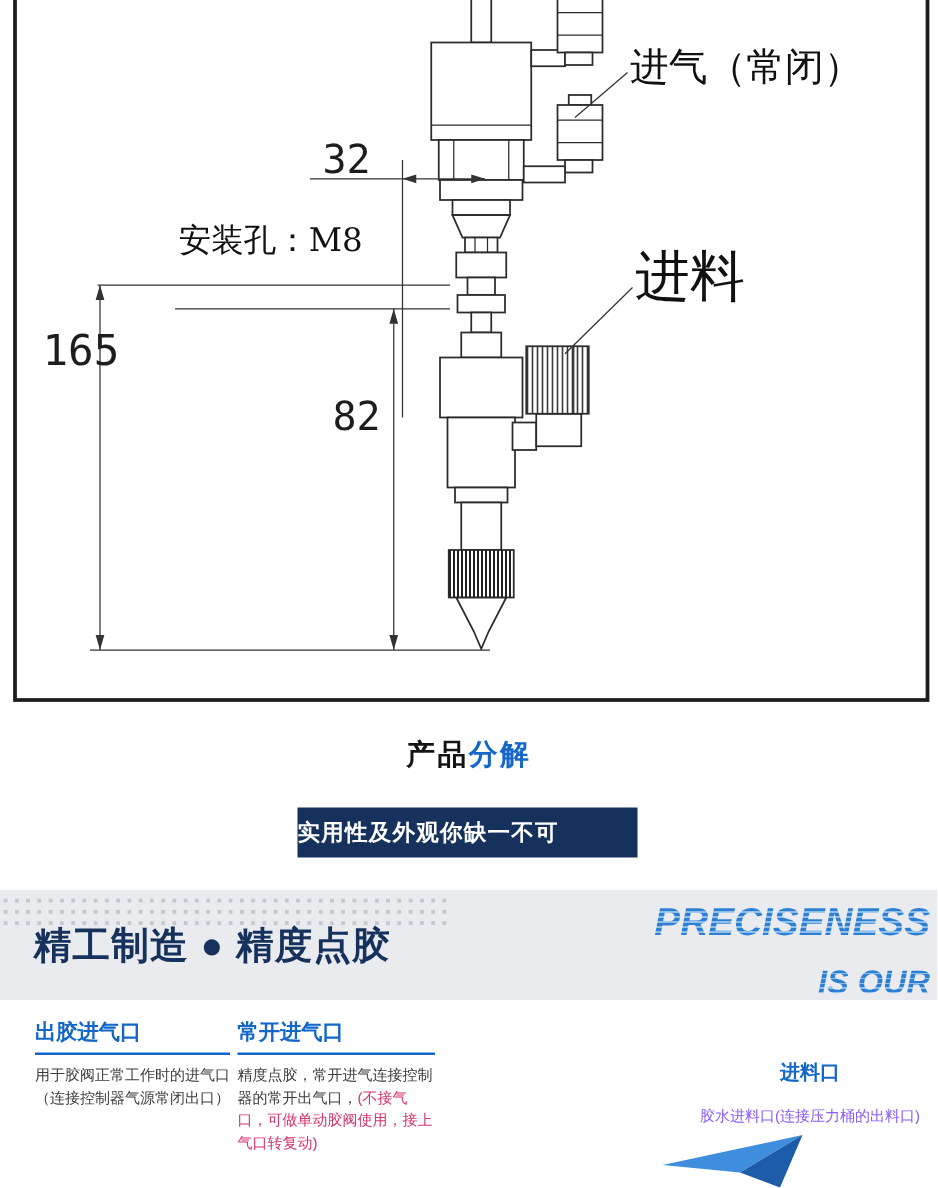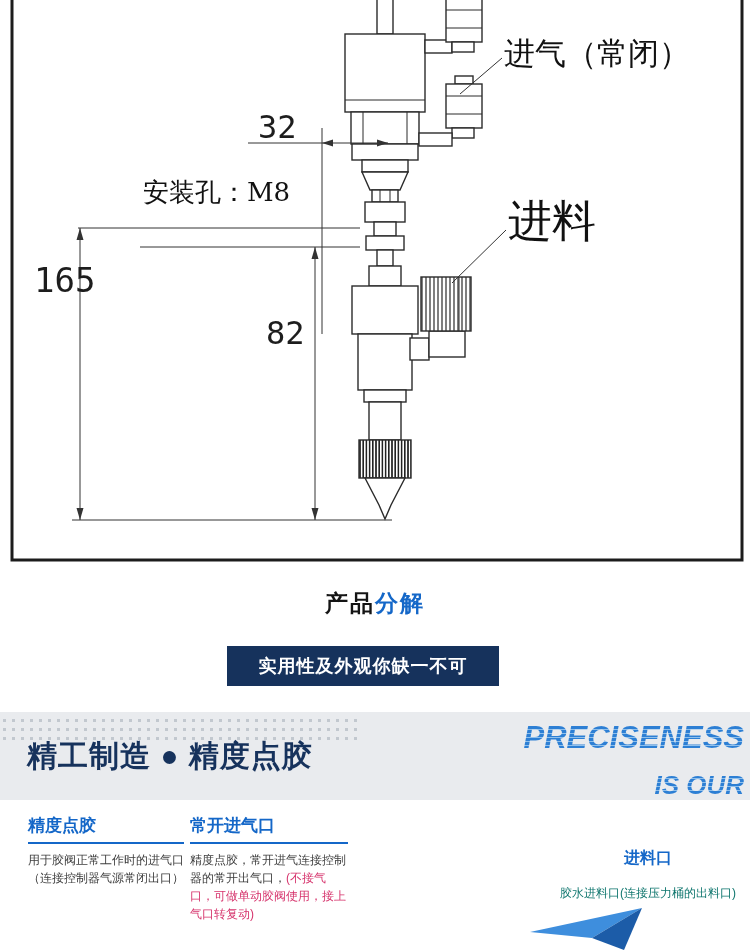--- a/index.html
+++ b/index.html
@@ -14,23 +14,23 @@
   .drawing .dim  { stroke:#333; stroke-width:1; fill:none; }
   .drawing .arrowhead { fill:#333; stroke:none; }
   .drawing text.cad { font-family:"DejaVu Sans Mono", monospace; fill:#1d1d1d; }
   .drawing text.cjk { font-family:"DejaVu Serif", serif; fill:#111; }
 
   
   .breakdown-title { position:absolute; top:588px; left:0; width:750px; text-align:center;
                      font-size:23px; font-weight:bold; letter-spacing:2px; }
   .breakdown-title .t1 { color:#141414; }
   .breakdown-title .t2 { color:var(--accent-blue,#1467c8); }
-  .banner { position:absolute; top:646px; left:227px; width:272px; height:40px;
+  .banner { position:absolute; top:646px; left:238px; width:272px; height:40px;
             background:var(--navy,#16325c); color:#fff; font-size:18px; font-weight:bold;
-            text-align:center; line-height:40px; letter-spacing:1px; }
+            line-height:40px; letter-spacing:1px; }
 
   
   .gray-band { position:absolute; top:712px; left:0; width:750px; height:88px;
                background:var(--band-gray,#e9ebee); }
   .dots { position:absolute; top:4px; left:0; width:360px; height:26px;
           background-image:radial-gradient(#c2c8cf 1.6px, transparent 1.9px);
           background-size:9px 9px; }
   .made-title { position:absolute; top:24px; left:12px; font-size:30px; font-weight:bold;
                 color:var(--navy,#13355e); letter-spacing:1px;margin-left:15px; }
   .english { position:absolute; right:6px; top:10px; text-align:right; line-height:1; }
@@ -46,21 +46,21 @@
   
   .ports { position:absolute; top:808px; left:0; width:750px; height:142px; }
   .col { position:absolute; }
   .col-1 { left:28px;  top:6px;  width:156px; }
   .col-2 { left:190px; top:6px;  width:158px; }
   .col-3 { left:548px; top:40px; width:200px; text-align:center; }
   .col h3 { font-size:17px; font-weight:bold; color:var(--accent-blue,#1467c8); }
   .col .rule { border-bottom:2px solid var(--accent-blue,#1467c8); margin:5px 0 7px; }
   .col p { font-size:12px; color:#3d3d3d; line-height:1.5; }
   .col-3 h3 { font-size:16px; }
-  .col-3 p { margin-top:15px; color:#0f766e; }
+  .col-3 p { margin-top:15px; color:#8b5cf6; }
   .hl { color:var(--highlight-red,#d6336c); }
 
   .arrow-graphic { position:absolute; left:528px; top:906px; }
 </style>
 </head>
 <body>
 
 <div class="page">
 
   <svg class="drawing" width="750" height="566" viewBox="0 0 750 566">
@@ -176,21 +176,21 @@
     <div class="dots"></div>
     <div class="made-title">精工制造 ● 精度点胶</div>
     <div class="english">
       <span class="striped l1">PRECISENESS</span>
       <span class="striped l2">IS OUR</span>
     </div>
   </div>
 
   <div class="ports">
     <div class="col col-1">
-      <h3>精度点胶</h3>
+      <h3>出胶进气口</h3>
       <div class="rule"></div>
       <p>用于胶阀正常工作时的进气口（连接控制器气源常闭出口）</p>
     </div>
     <div class="col col-2">
       <h3>常开进气口</h3>
       <div class="rule"></div>
       <p><span>精度点胶，常开进气连接控制器的常开出气口，</span><span class="hl">(不接气口，可做单动胶阀使用，接上气口转复动)</span></p>
     </div>
     <div class="col col-3">
       <h3>进料口</h3>

